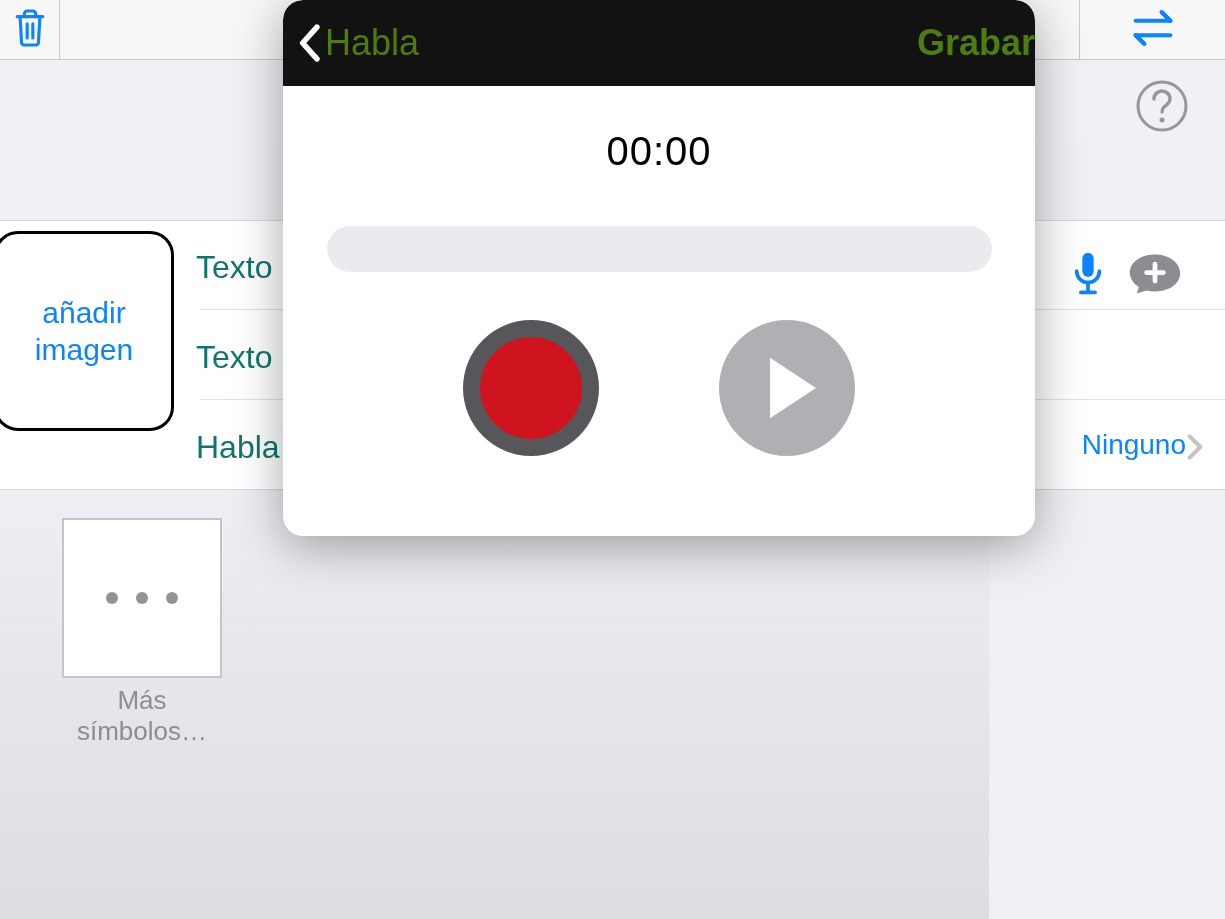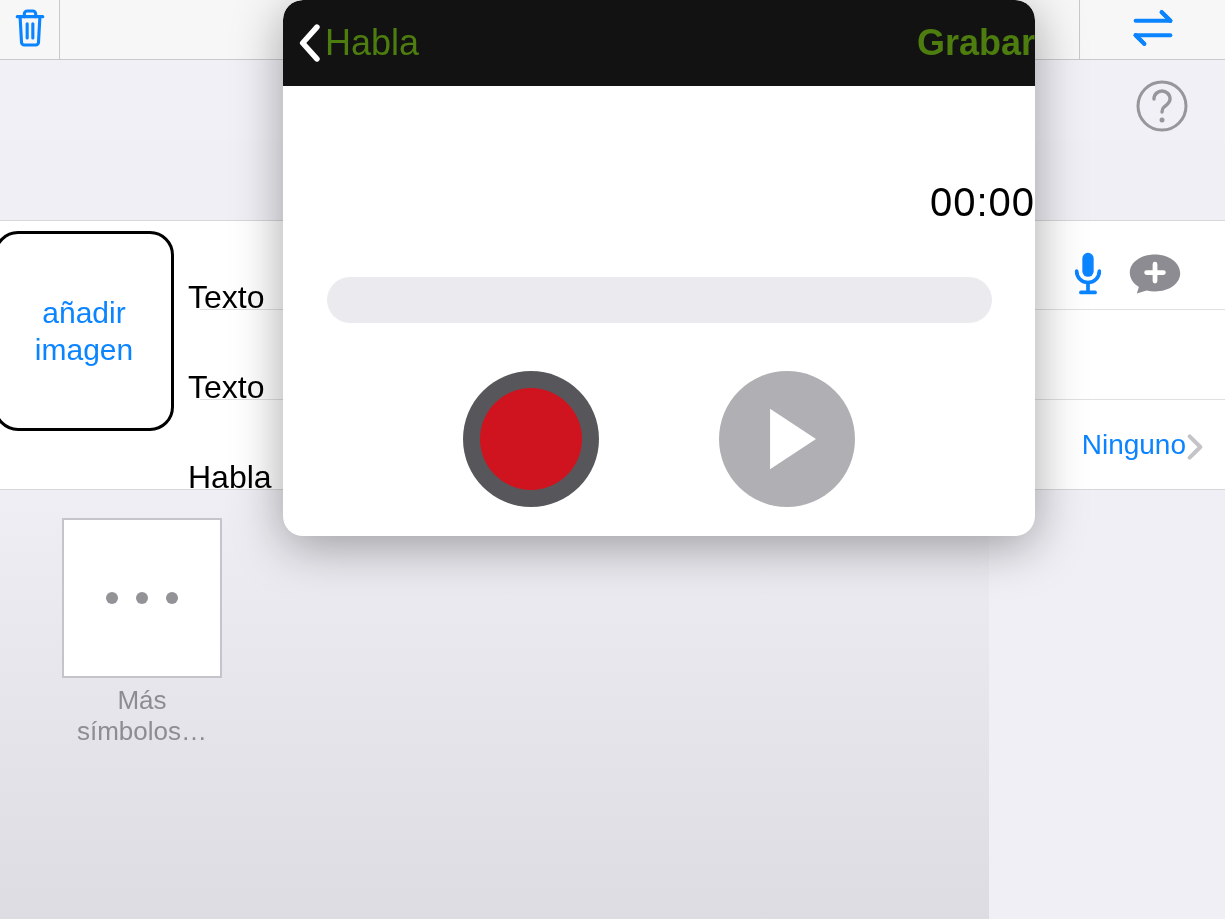--- a/index.html
+++ b/index.html
@@ -41,21 +41,21 @@
   
   
   .imgtile {
     position:absolute; left:-6px; top:10px; width:180px; height:200px;
     border:3px solid #000; border-radius:24px;
     background:#fff;
     display:flex; align-items:center; justify-content:center; text-align:center;
     color:#0a84ff; font-size:30px; line-height:1.25; font-weight:400;
   }
   
-  .rowlabel { position:absolute; left:188px; font-size:32px; font-weight:500; color:#000000;margin-top:30px;}
+  .rowlabel { position:absolute; left:196px; font-size:32px; font-weight:500; color:#0f766e;}
   .row-text  { top:28px;}
   .row-name  { top:118px;}
   .row-action{ top:208px;}
   
   .sep { position:absolute; left:200px; right:0; height:1px; background:#e0e0e2;}
   .sep1 { top:88px;}
   .sep2 { top:178px;}
   
   .mic-icon { position:absolute; right:120px; top:30px; }
   .speechplus { position:absolute; right:42px; top:30px; }
@@ -88,21 +88,21 @@
   }
   .pop-header {
     height:86px; background:#121212; color:#4d7c0f;
     display:flex; align-items:center; position:relative;
     border-top-left-radius:20px; border-top-right-radius:20px;
   }
   .back-btn { display:flex; align-items:center; font-size:36px; font-weight:400; position:absolute; left:14px;}
   .back-btn svg { margin-right:4px;}
   .pop-title { width:100%; text-align:right; font-size:36px; font-weight:700;}
   
-  .timer { text-align:right; font-size:40px; font-weight:400; margin-top:94px; letter-spacing:1px;}
+  .timer { text-align:center; font-size:40px; font-weight:400; margin-top:43px; letter-spacing:1px;}
   
   .progress {
     width:665px; height:46px; background:#ebeaef; border-radius:23px;
     margin:52px auto 0;
   }
   
   .btnrow { display:flex; justify-content:center; gap:120px; margin-top:48px;}
   
   .recbtn {
     width:136px; height:136px; border-radius:50%;

